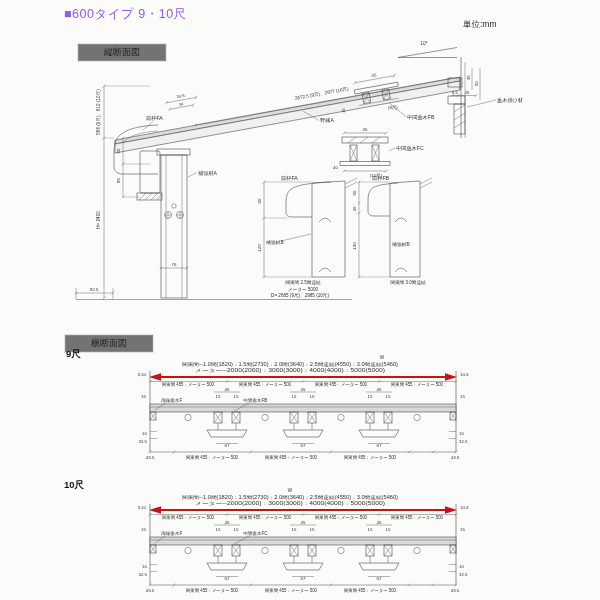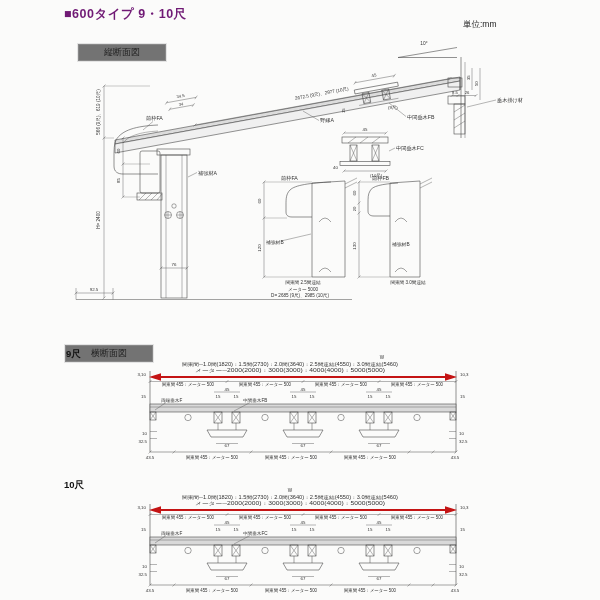--- a/index.html
+++ b/index.html
@@ -1,39 +1,39 @@
 <!DOCTYPE html>
 <html><head>
 <meta charset="utf-8">
 <style>
   html,body{margin:0;padding:0;}
   body{width:600px;height:600px;background:#fbfbfa;position:relative;
        font-family:"Liberation Sans","DejaVu Sans",sans-serif;overflow:hidden;}
   .abs{position:absolute;}
-  .title{font-weight:bold;font-size:12.5px;color:#701a75;letter-spacing:.5px;}
+  .title{font-weight:normal;font-size:12.5px;color:#8b5cf6;letter-spacing:.5px;}
   .unit{font-size:8.5px;color:#222;}
   .secbox{border:1px solid #888;outline:1px solid #e4e4e4;background:#737373;
           font-size:9px;color:#222;text-align:center;line-height:15px;width:86px;height:15px;}
   .shaku{font-weight:bold;font-size:9.5px;color:#111;}
   svg{position:absolute;left:0;top:0;}
   svg text{fill:#333;font-size:4.8px;}
   svg text.t4{font-size:4.2px;}
   svg text.t44{font-size:4.4px;}
   svg text.t46{font-size:4.6px;}
   svg text.lbl{font-size:5.2px;}
   .mid{text-anchor:middle;}
   .end{text-anchor:end;}
 </style>
 </head>
 <body>
 
 <div class="abs title" style="left:64px;top:6px;">■600タイプ 9・10尺</div>
 <div class="abs unit" style="left:463px;top:19px;">単位:mm</div>
 <div class="abs secbox" style="left:78px;top:44px;">縦断面図</div>
-<div class="abs secbox" style="left:65px;top:335px;margin-top:10px;">横断面図</div>
+<div class="abs secbox" style="left:65px;top:335px;">横断面図</div>
 <div class="abs shaku" style="left:66px;top:348px;">9尺</div>
 <div class="abs shaku" style="left:64px;top:479px;">10尺</div>
 
 <svg width="600" height="600" viewBox="0 0 600 600">
   <defs>
 
     <g id="xgeom" stroke="#4a4a4a" stroke-width="0.6" fill="none">
       <line x1="150" y1="371" x2="150" y2="452"></line>
       <line x1="456" y1="371" x2="456" y2="452"></line>
       <line x1="152" y1="377" x2="454" y2="377" stroke="#c41414" stroke-width="2"></line>

